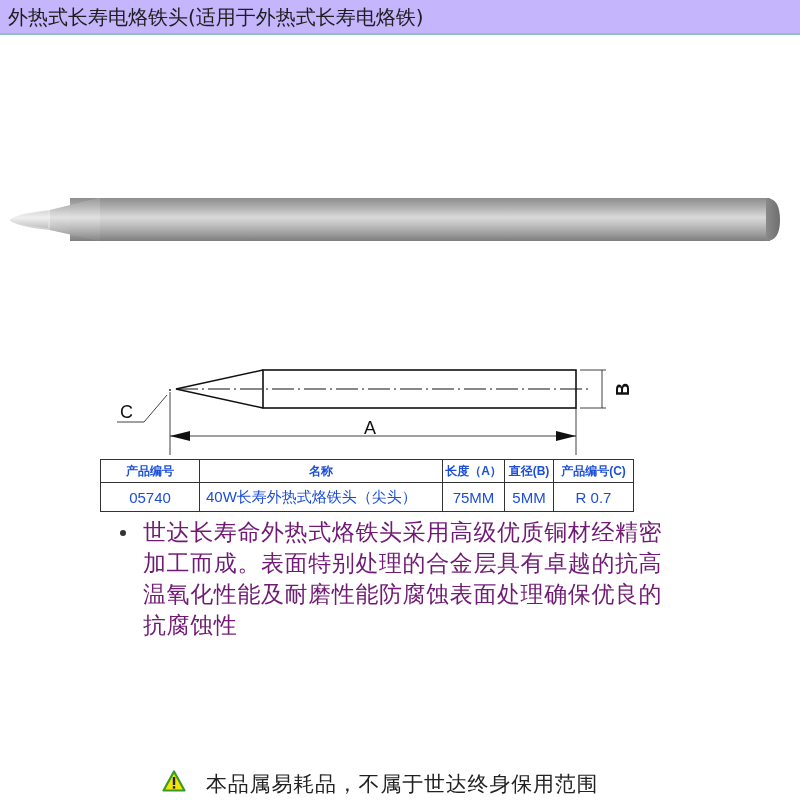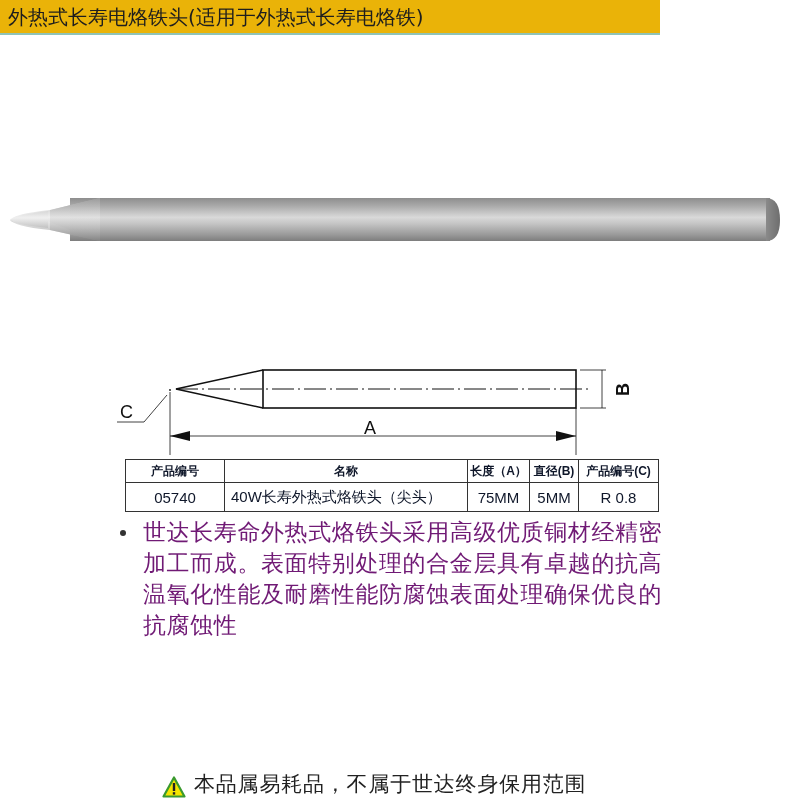--- a/index.html
+++ b/index.html
@@ -11,23 +11,23 @@
       width: 800px;
       height: 800px;
       position: relative;
       overflow: hidden;
       font-family: "DejaVu Sans", "Liberation Sans", sans-serif;
       color: #222222;
     }
     .header {
       position: absolute;
       left: 0; top: 0;
-      width: 660px;
+      width: 800px;
       height: 35px;
-      background: #eab308;
+      background: #c4b5fd;
       border-bottom: 2px solid #8fc3b7;
       box-sizing: border-box;
     }
     .header-title {
       position: absolute;
       left: 8px;
       top: 5px;
       font-size: 20px;
       line-height: 24px;
       color: #1e1e1e;
@@ -42,25 +42,25 @@
     }
     .drawing {
       position: absolute;
       left: 100px;
       top: 355px;
       width: 580px;
       height: 100px;
     }
     .spec-table {
       position: absolute;
-      left: 125px;
+      left: 100px;
       top: 459px;
       border-collapse: collapse;
       font-family: "Liberation Sans", "DejaVu Sans", sans-serif;
-      color: #0f172a;
+      color: #1d4ed8;
     }
     .spec-table th, .spec-table td {
       border: 1.5px solid #333;
       padding: 0;
       text-align: center;
       white-space: nowrap;
     }
     .spec-table th {
       font-size: 12px;
       font-weight: bold;
@@ -99,22 +99,22 @@
       width: 6px;
       height: 6px;
       border-radius: 50%;
       background: #333;
     }
     .notice {
       position: absolute;
       left: 162px;
       top: 770px;
       display: flex;
-      align-items: flex-end;
-      gap: 8px;
+      align-items: flex-start;
+      gap: 20px;
     }
     .notice-text {
       font-size: 21px;
       line-height: 28px;
       letter-spacing: 0.8px;
       color: #222;
     }
   </style>
 </head>
 <body>
@@ -198,21 +198,21 @@
       <th style="width:48px">直径(B)</th>
       <th style="width:79px">产品编号(C)</th>
     </tr>
   </thead>
   <tbody>
     <tr>
       <td>05740</td>
       <td class="name-cell">40W长寿外热式烙铁头（尖头）</td>
       <td>75MM</td>
       <td>5MM</td>
-      <td>R 0.8</td>
+      <td>R 0.7</td>
     </tr>
   </tbody>
 </table>
 
 <ul class="bullets">
   <li>
     <span class="bullet-dot"></span>
     <span>世达长寿命外热式烙铁头采用高级优质铜材经精密加工而成。表面特别处理的合金层具有卓越的抗高温氧化性能及耐磨性能防腐蚀表面处理确保优良的抗腐蚀性</span>
   </li>
 </ul>

